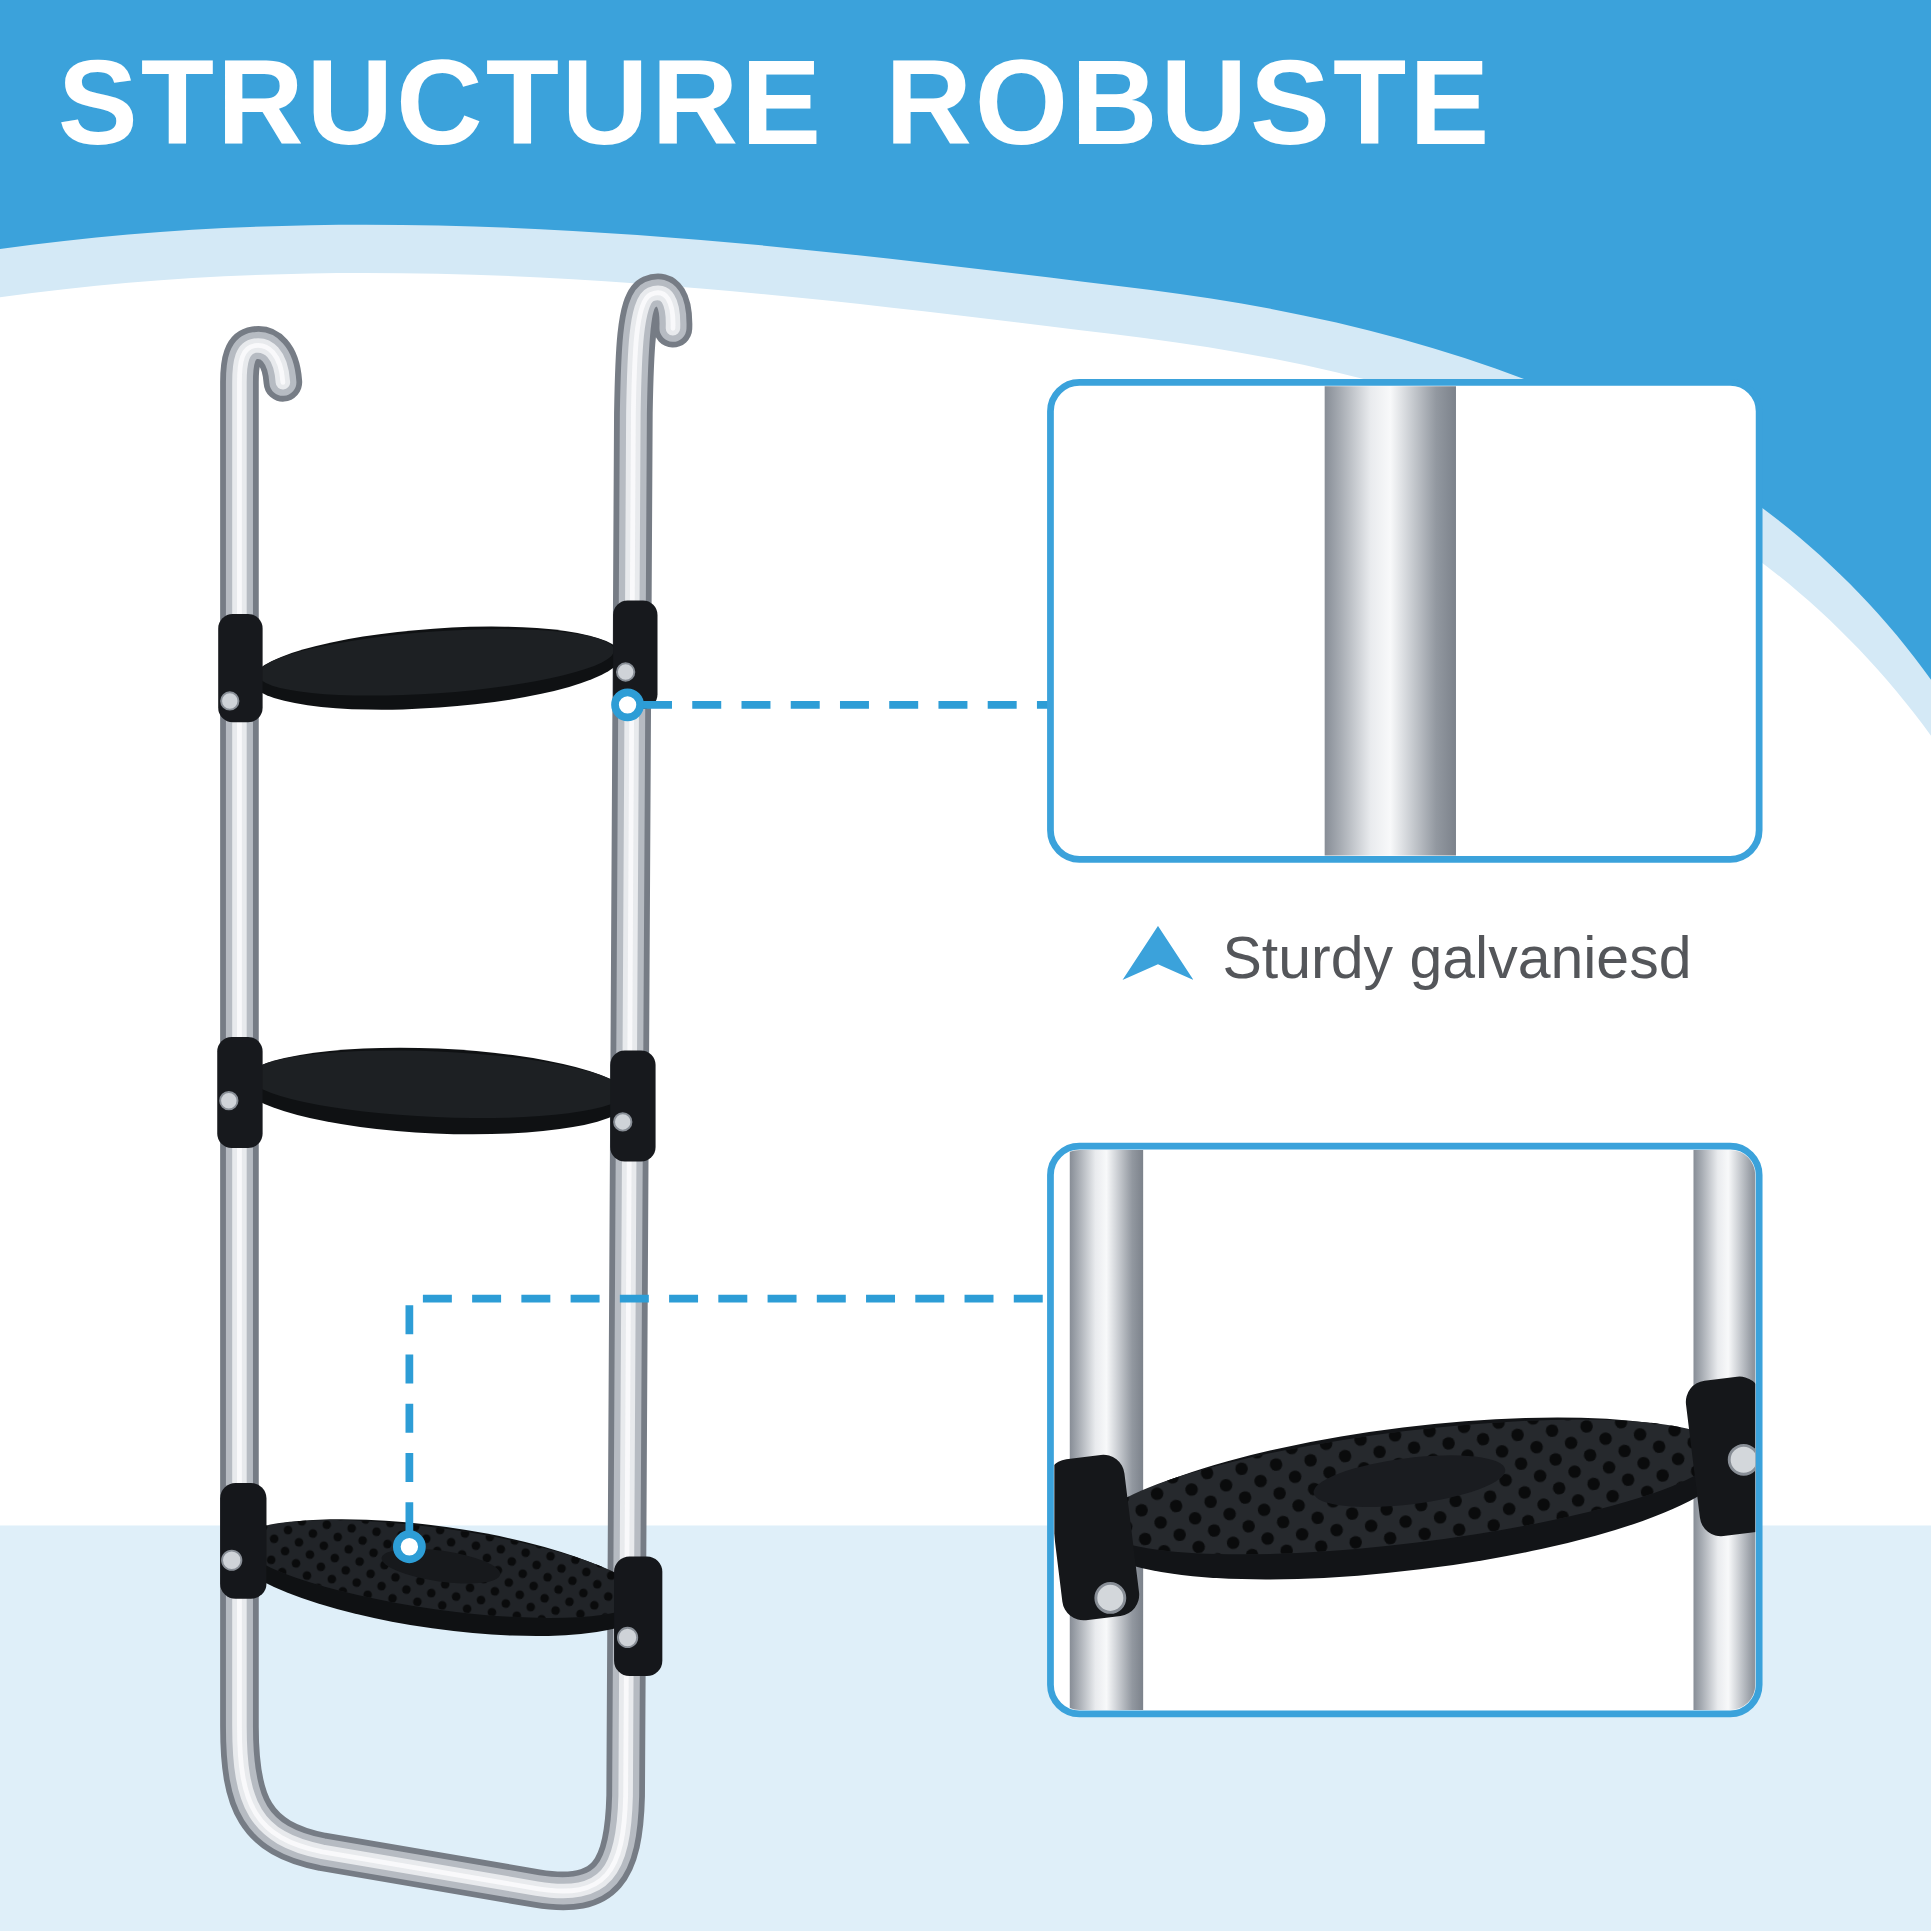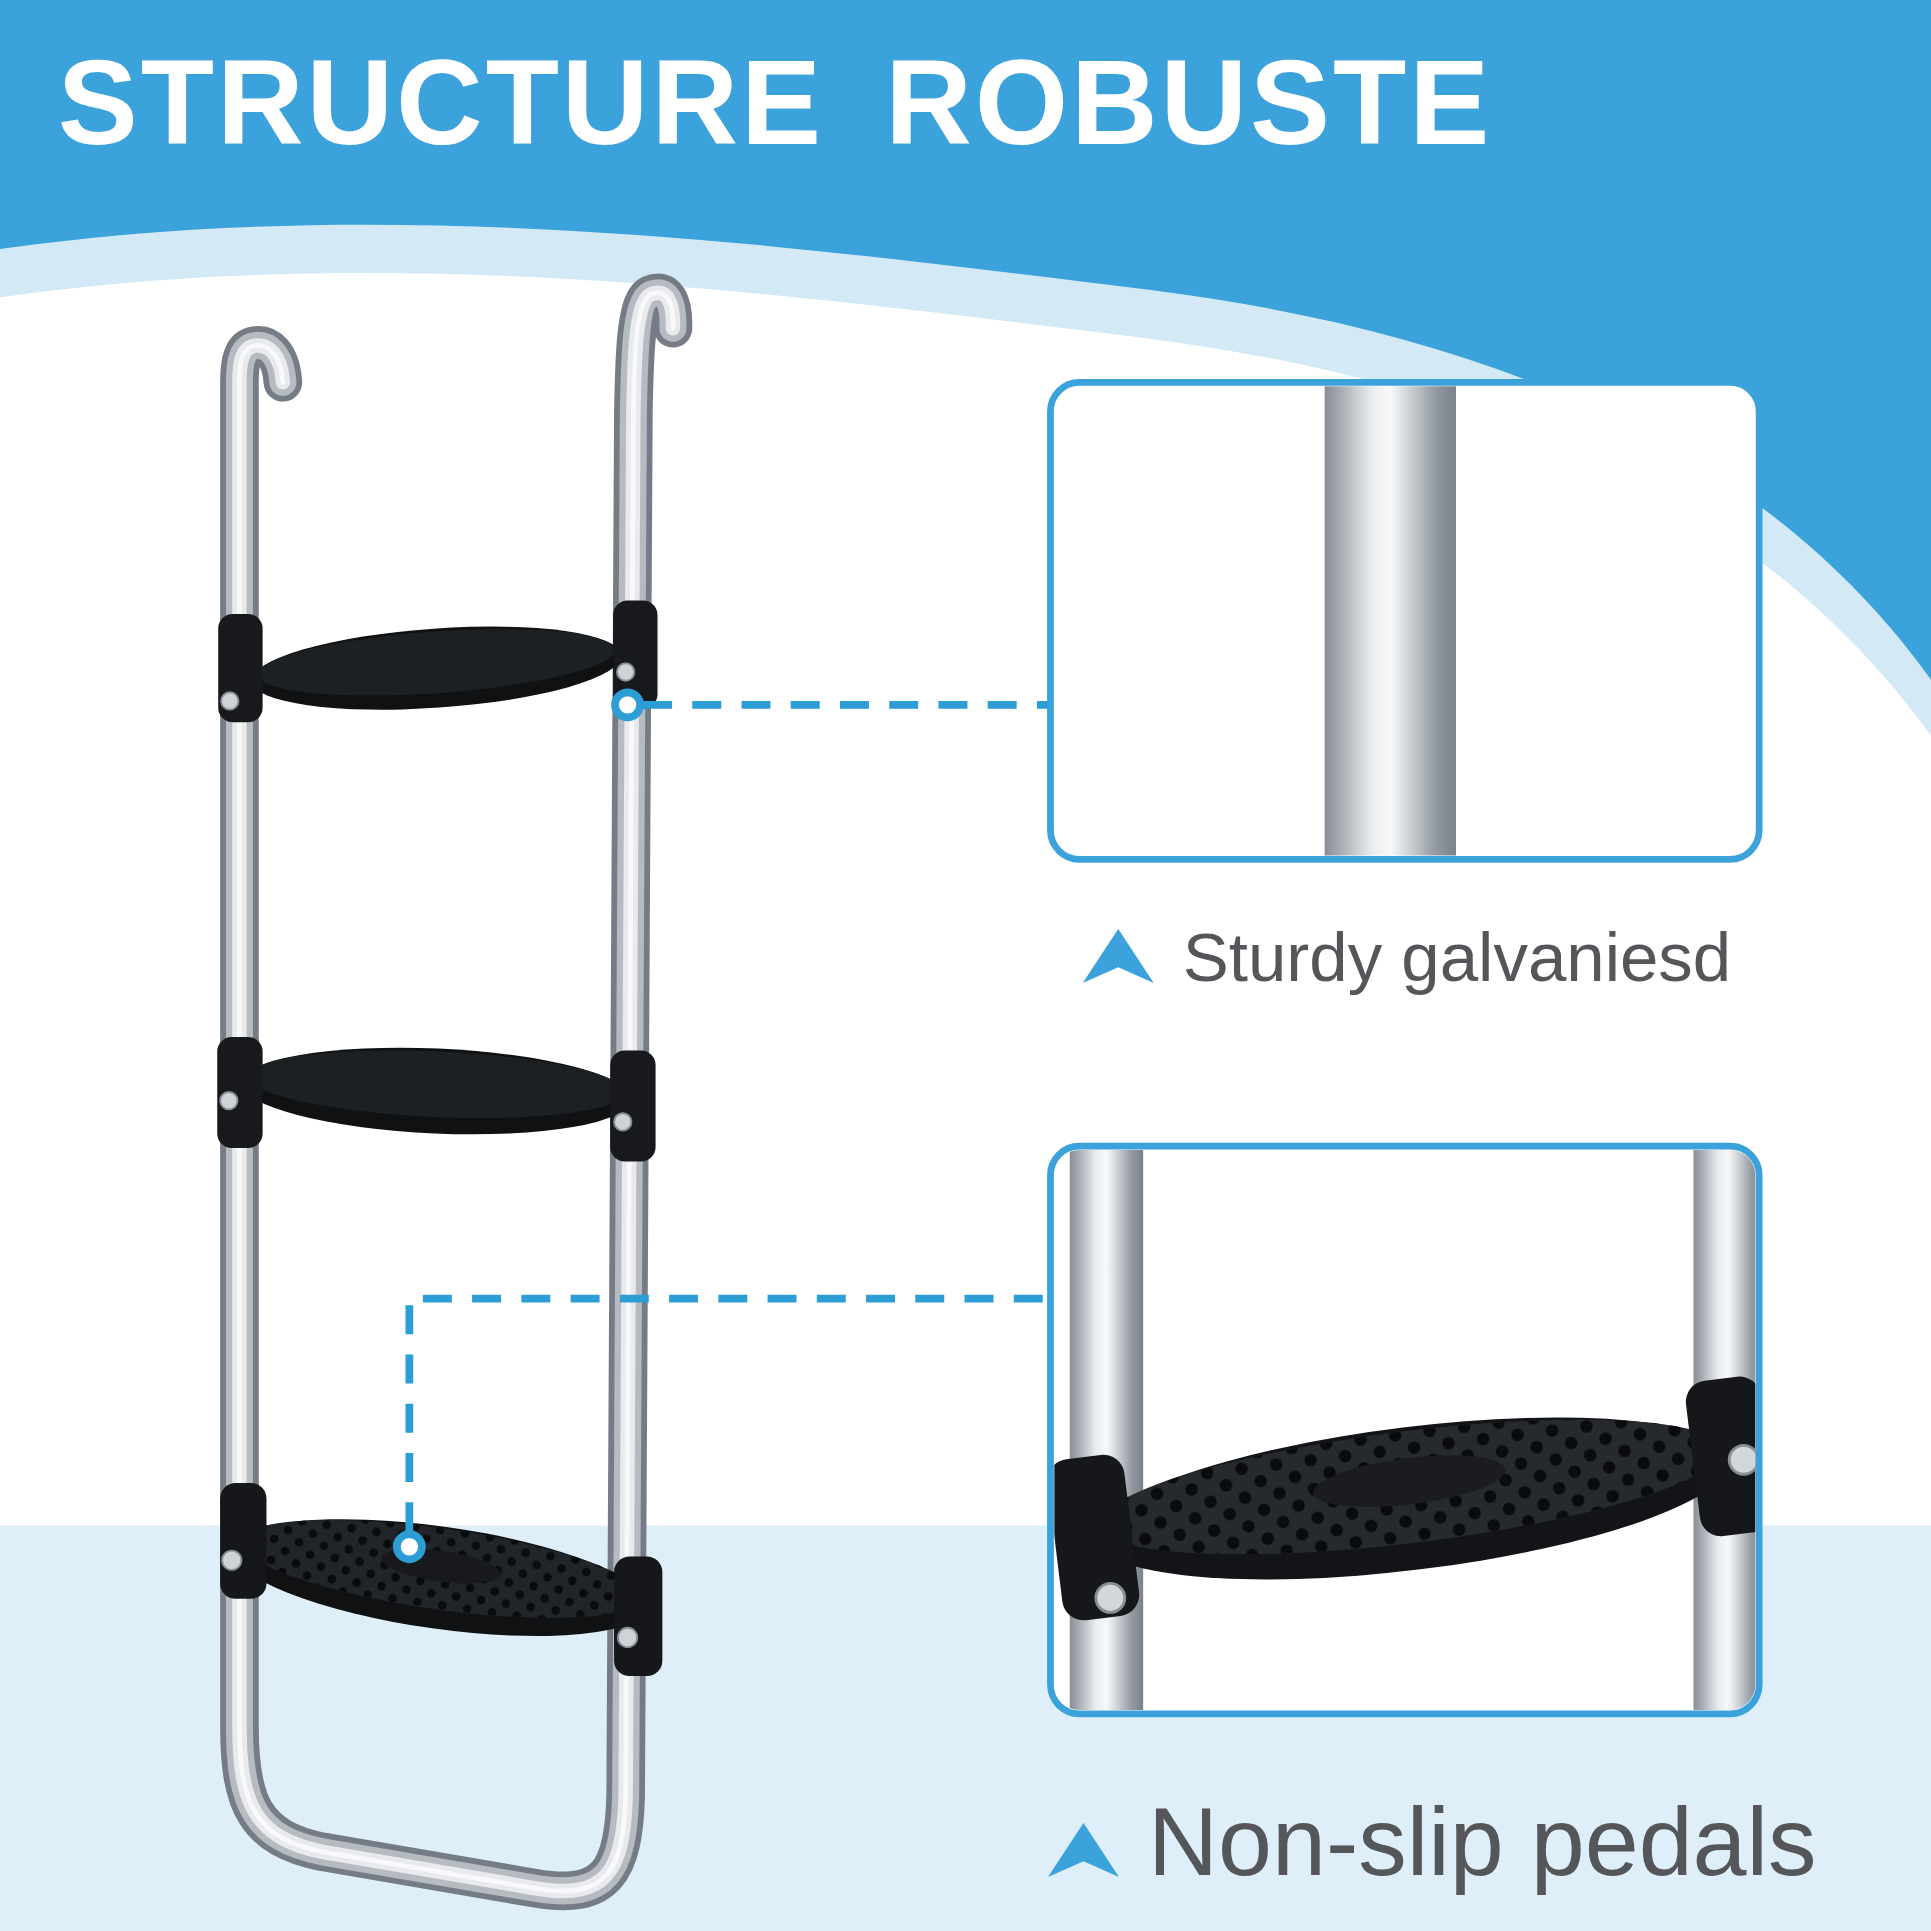--- a/index.html
+++ b/index.html
@@ -8,21 +8,21 @@
     font-family:"Liberation Sans", sans-serif;
   }
   .stage svg.scene{position:absolute;left:0;top:0;width:1931px;height:1931px;display:block;}
   .page-title{
     position:absolute;left:0;top:35px;width:1550px;height:135px;line-height:135px;
     text-align:center;color:var(--title_text);font-size:120px;font-weight:800;
     letter-spacing:2.9px;word-spacing:25px;white-space:nowrap;
   }
   .caption{
     position:absolute;left:1048px;width:718px;text-align:center;
-    color:var(--caption_text);font-size:69px;line-height:116px;font-weight:400;
+    color:var(--caption_text);font-size:59px;line-height:116px;font-weight:400;
   }
   .caption .cap-line{white-space:nowrap;}
   .arrow-up{
     display:inline-block;width:71px;height:54px;background:var(--accent);
     clip-path:polygon(50% 0,100% 100%,50% 71%,0 100%);
     margin-right:29px;transform:translateY(1.9px);
   }
   .caption-frame{top:900px;}
   .caption-pedals{top:1784px;font-size:97px;}
 </style>
@@ -156,20 +156,15 @@
   </svg>
 
   <div class="page-title">STRUCTURE ROBUSTE</div>
 
   <div class="caption caption-frame">
     <div class="cap-line">
       <span class="arrow-up"></span><span>Sturdy galvaniesd</span>
     </div>
   </div>
 
-  <div class="caption caption-pedals">
-    <div class="cap-line">
-      <span class="arrow-up"></span><span>Non-slip pedals</span>
-    </div>
-  </div>
 
 </div>
 
 
 </body></html>

